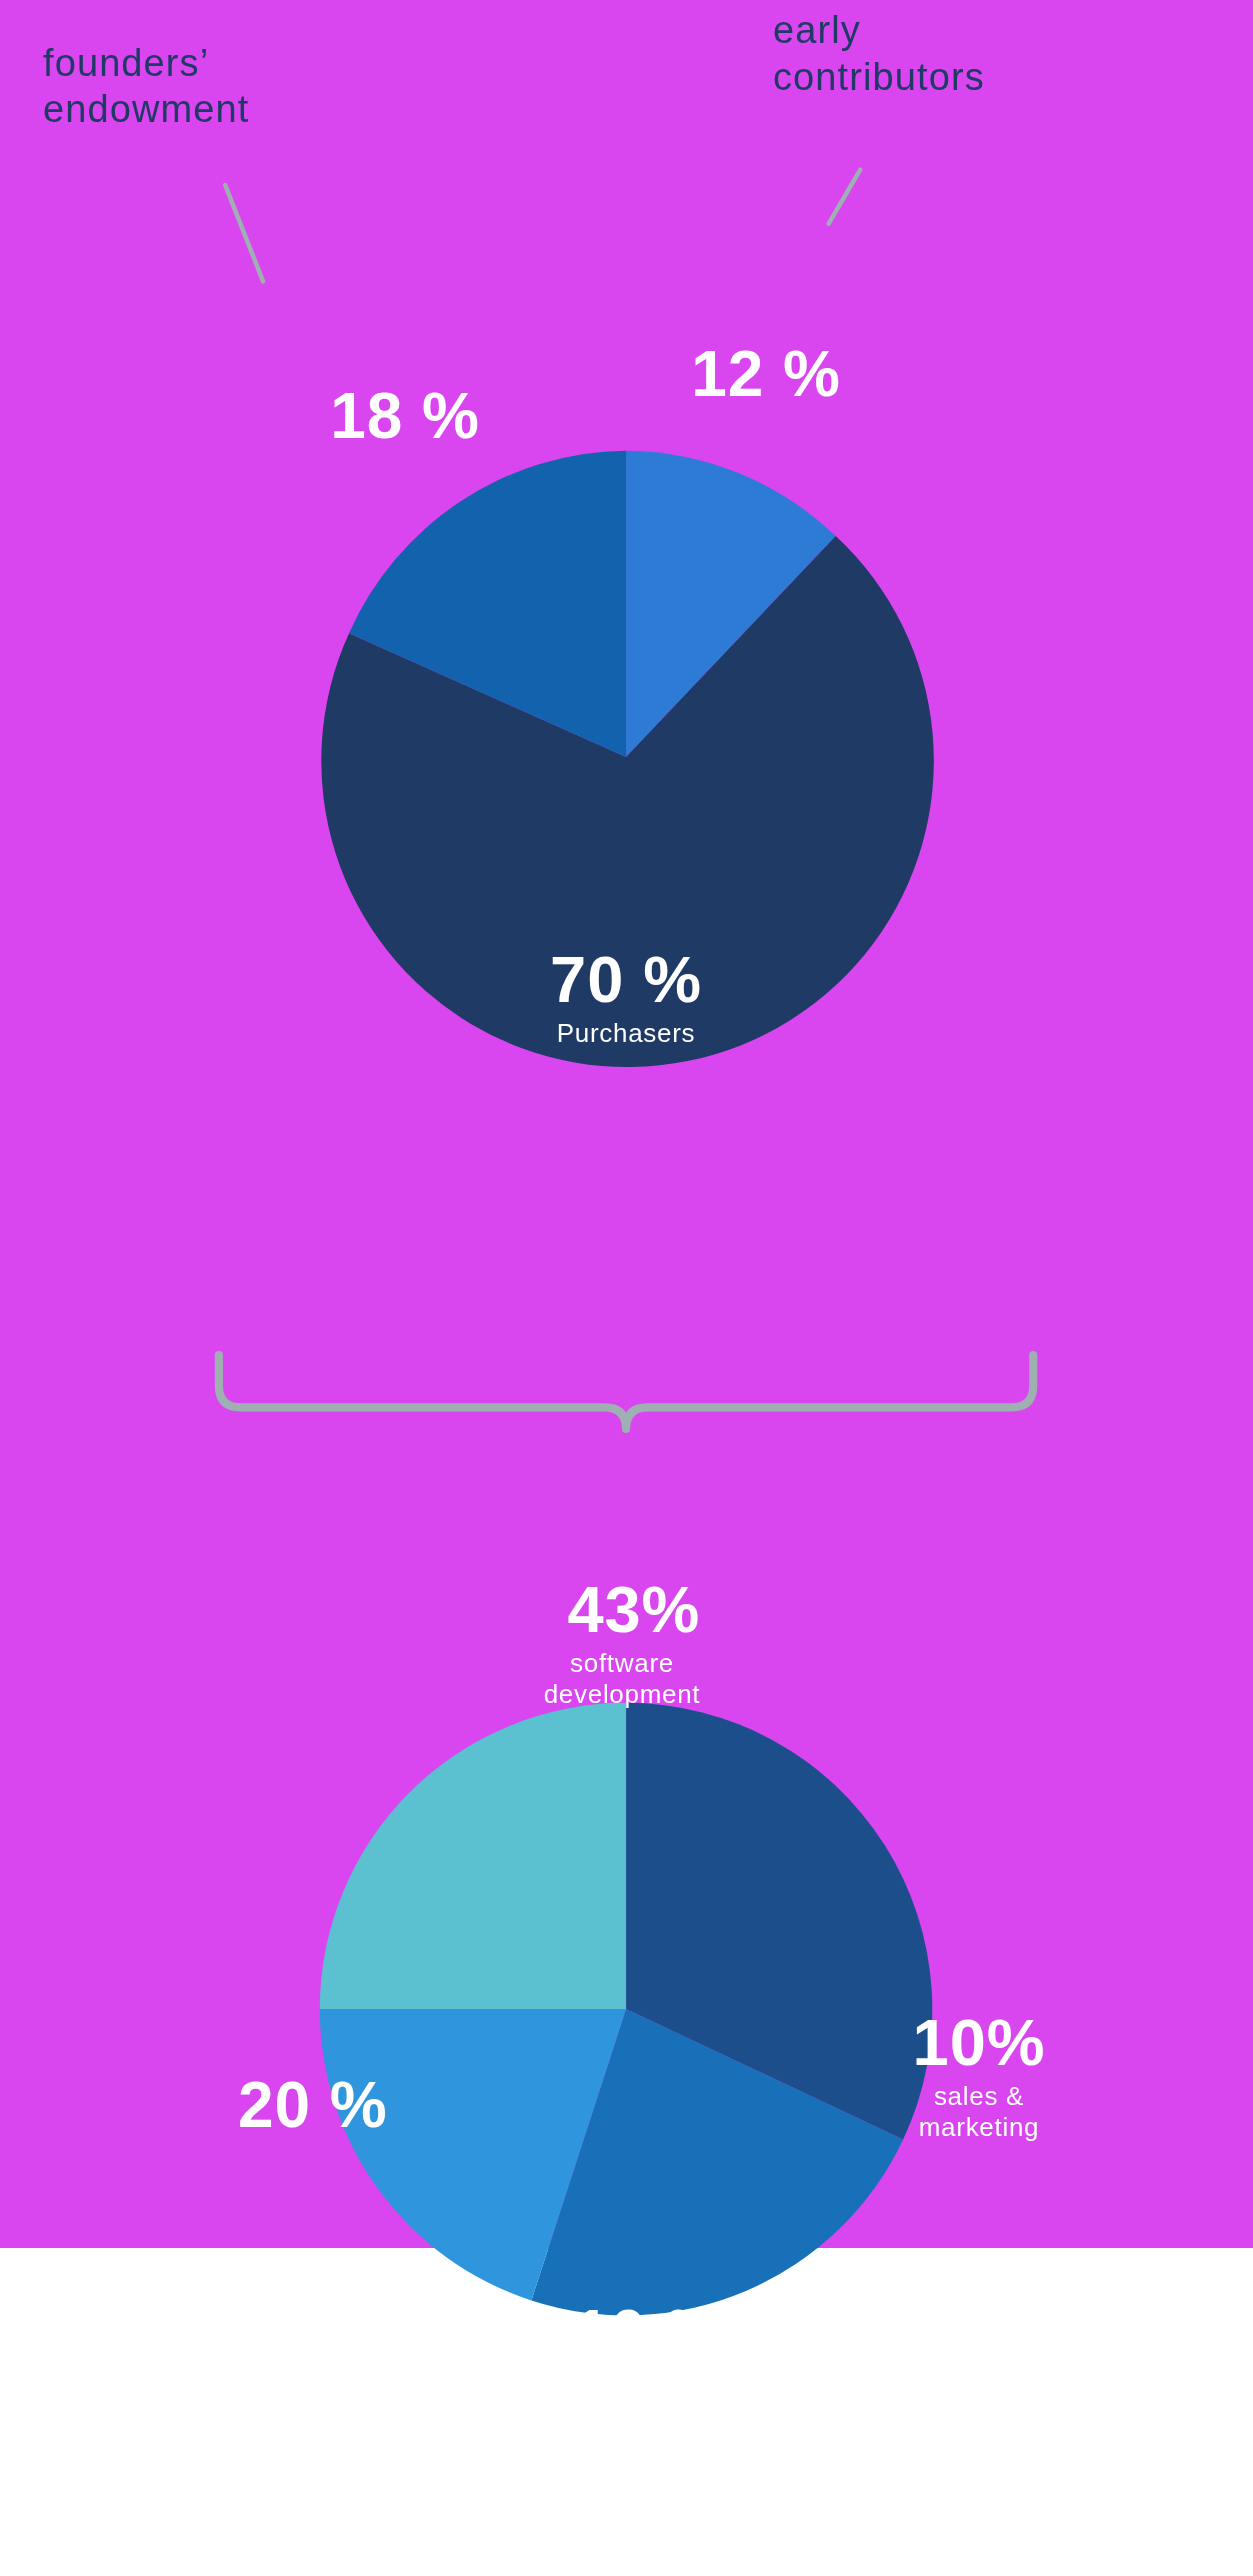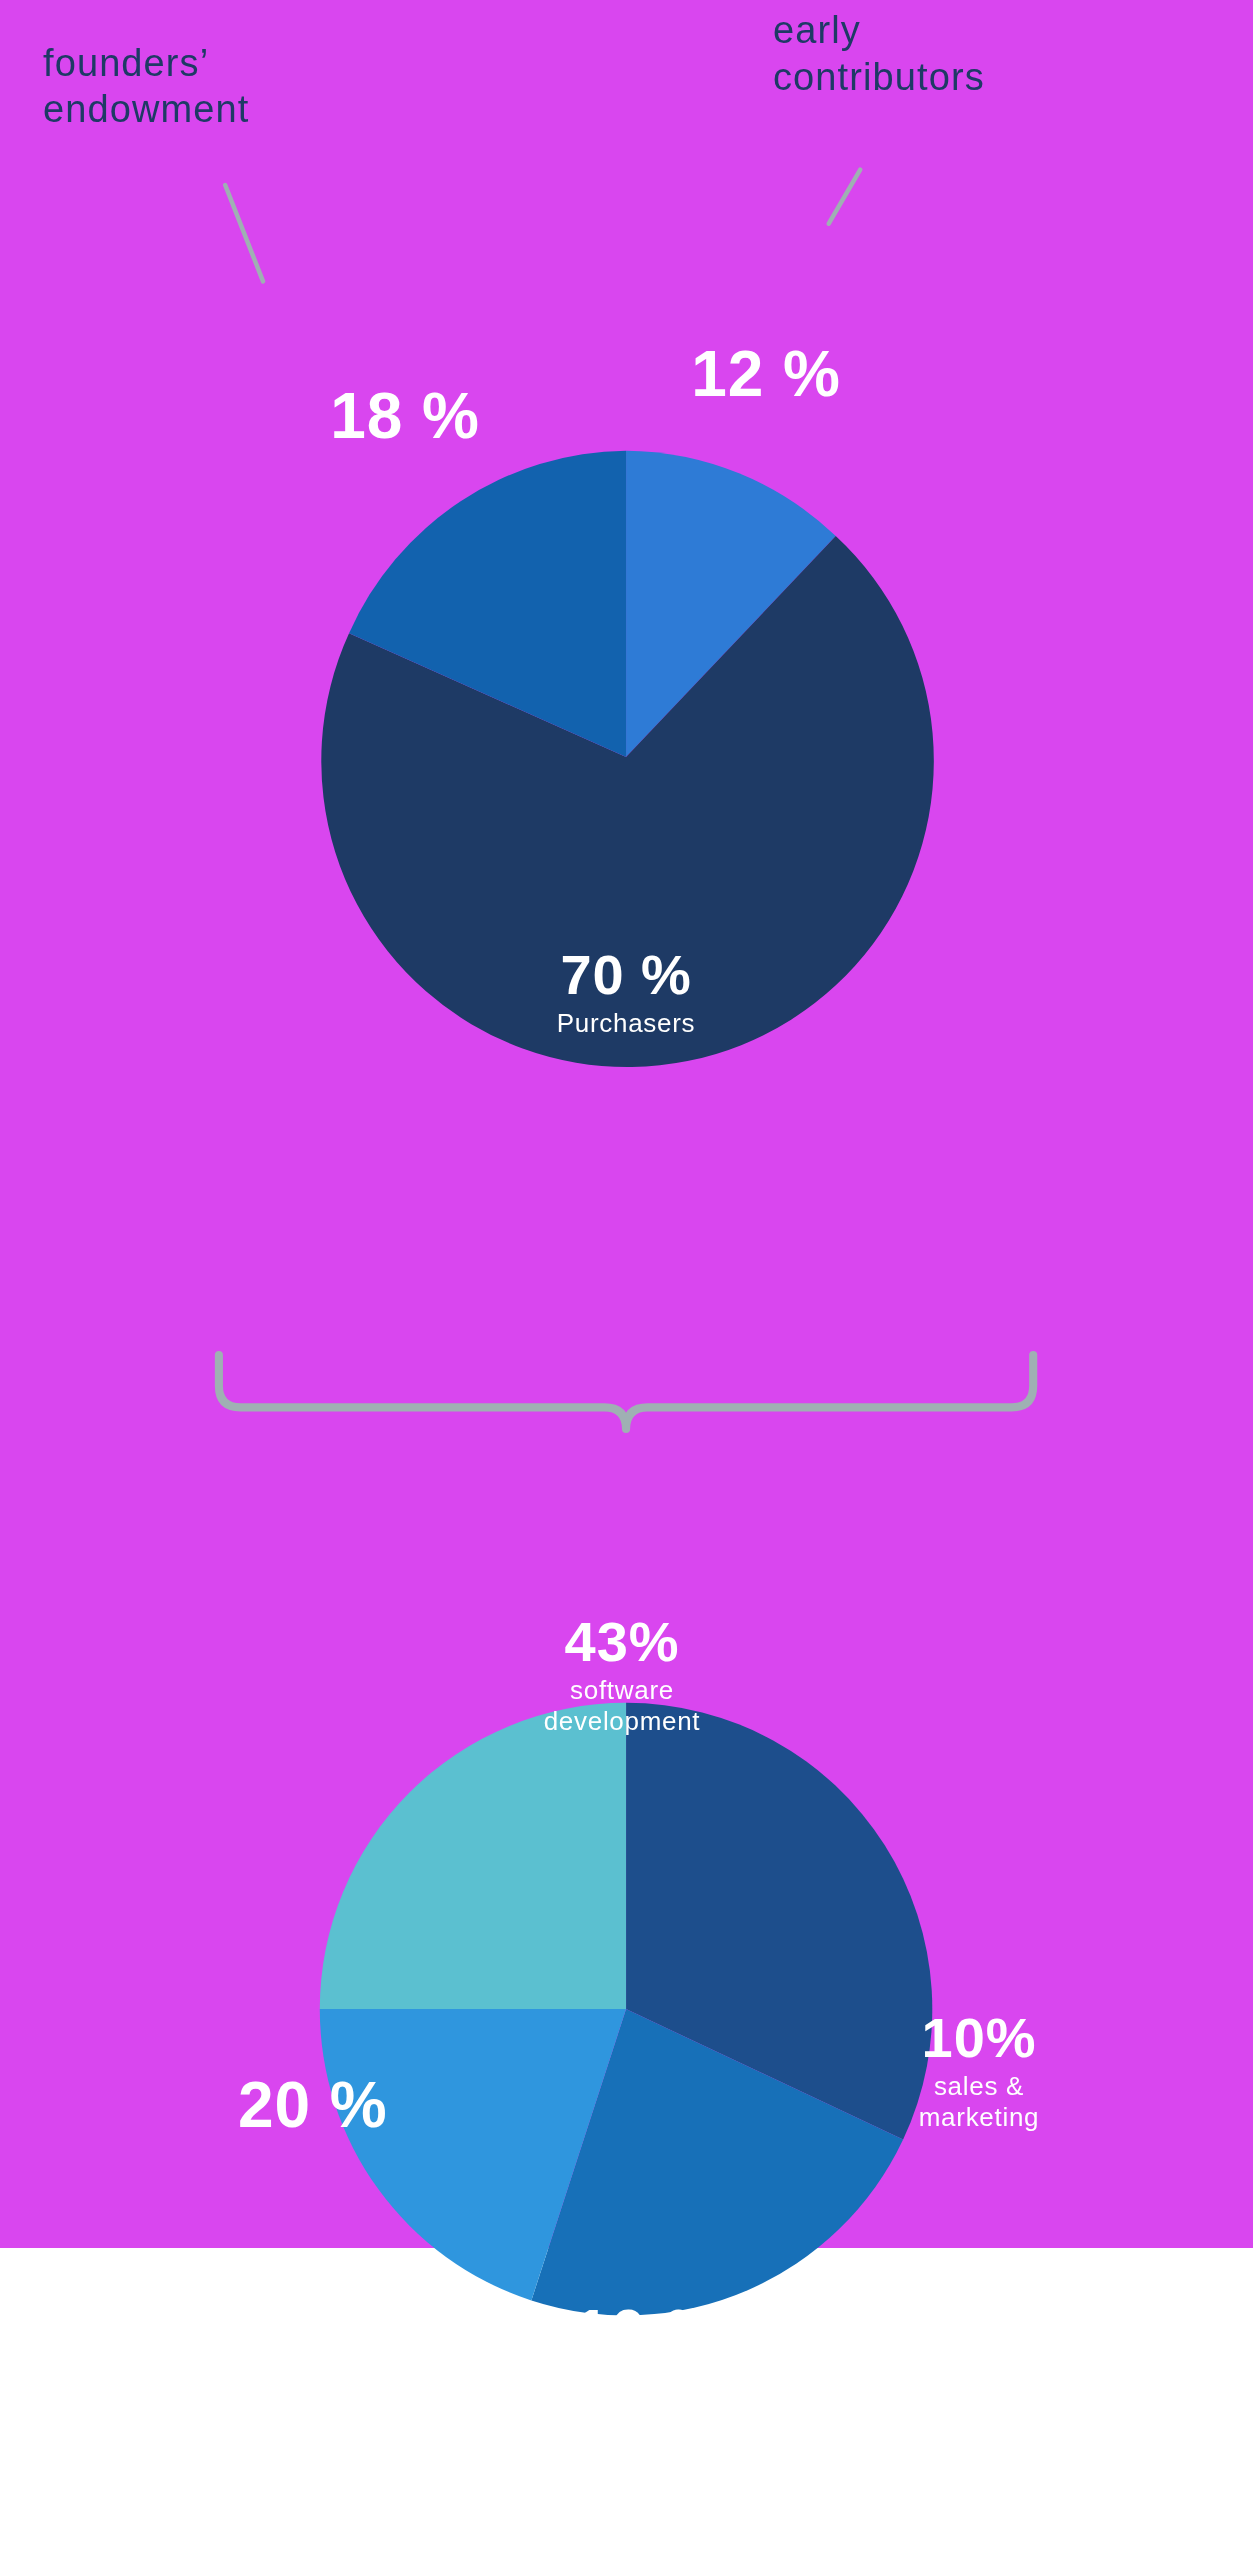--- a/index.html
+++ b/index.html
@@ -25,21 +25,21 @@
   .callout.right { left:773px; top:7.2px;   text-align:left; }
 
   
   .svglayer { position:absolute; left:0; top:0; width:1253px; height:2576px; pointer-events:none; }
 
   
   .slice-label { position:absolute; color:#ffffff; }
   .slice-label .pct {
     font-size:64px; font-weight:700; letter-spacing:0.9px; line-height:1.05; display:block;
   }
-  .slice-label .pct.big { font-size:56px; }
+  .slice-label .pct.big { font-size:65px;text-align:right; }
   .slice-label .sub {
     font-size:26px; font-weight:300; letter-spacing:0.7px; line-height:1.18;
     display:block; white-space:pre-line; margin-top:3.6px;
   }
   .slice-label.center { text-align:center; transform:translateX(-50%); }
   .slice-label.lead   { text-align:left; }
 </style>
 </head>
 <body>
 
@@ -88,21 +88,21 @@
 
   <div class="slice-label center" style="left:405px; top:383px;">
     <span class="pct">18 %</span>
   </div>
 
   <div class="slice-label center" style="left:626px; top:946px;">
     <span class="pct big">70 %</span>
     <span class="sub">Purchasers</span>
   </div>
 
-  <div class="slice-label center" style="left:622px; top:1613px;">
+  <div class="slice-label center" style="left:622px; top:1576px;">
     <span class="pct big">43%</span>
     <span class="sub">software
 development</span>
   </div>
 
   <div class="slice-label center" style="left:979px; top:2009px;">
     <span class="pct big">10%</span>
     <span class="sub">sales &amp;
 marketing</span>
   </div>

